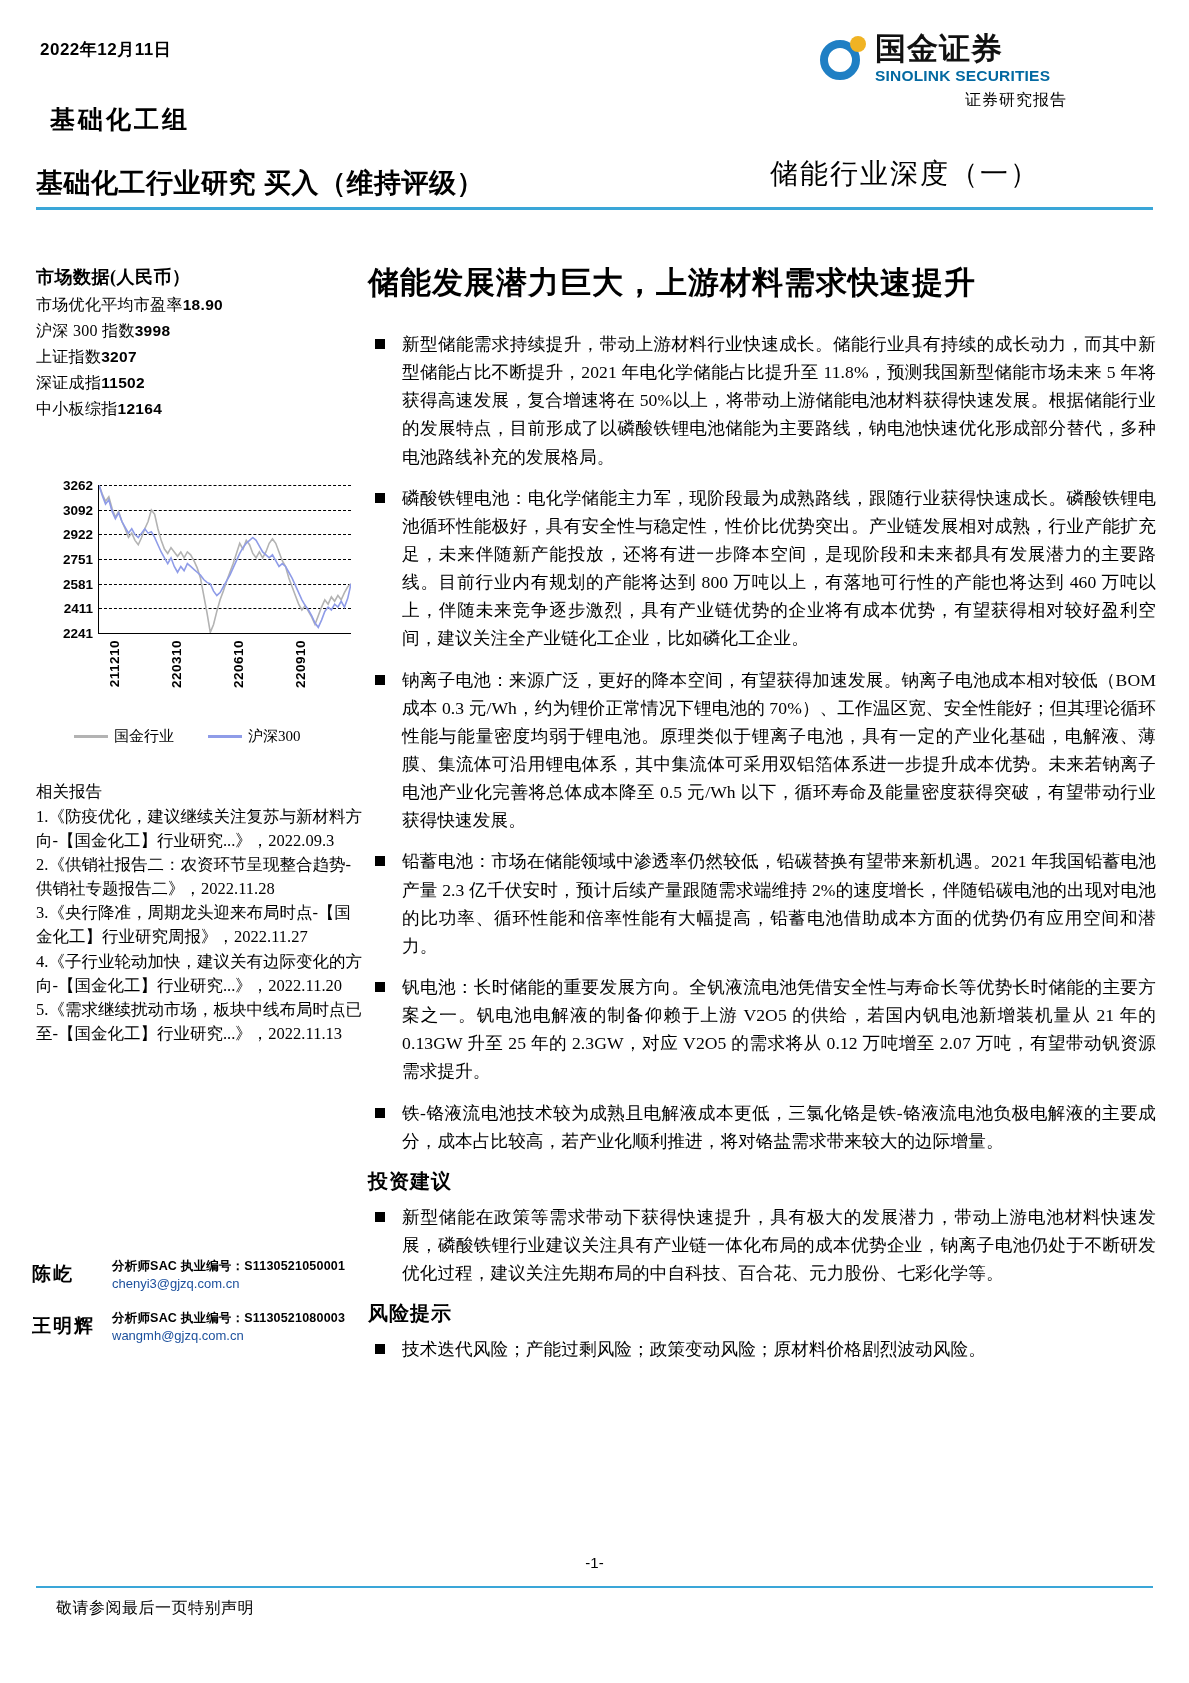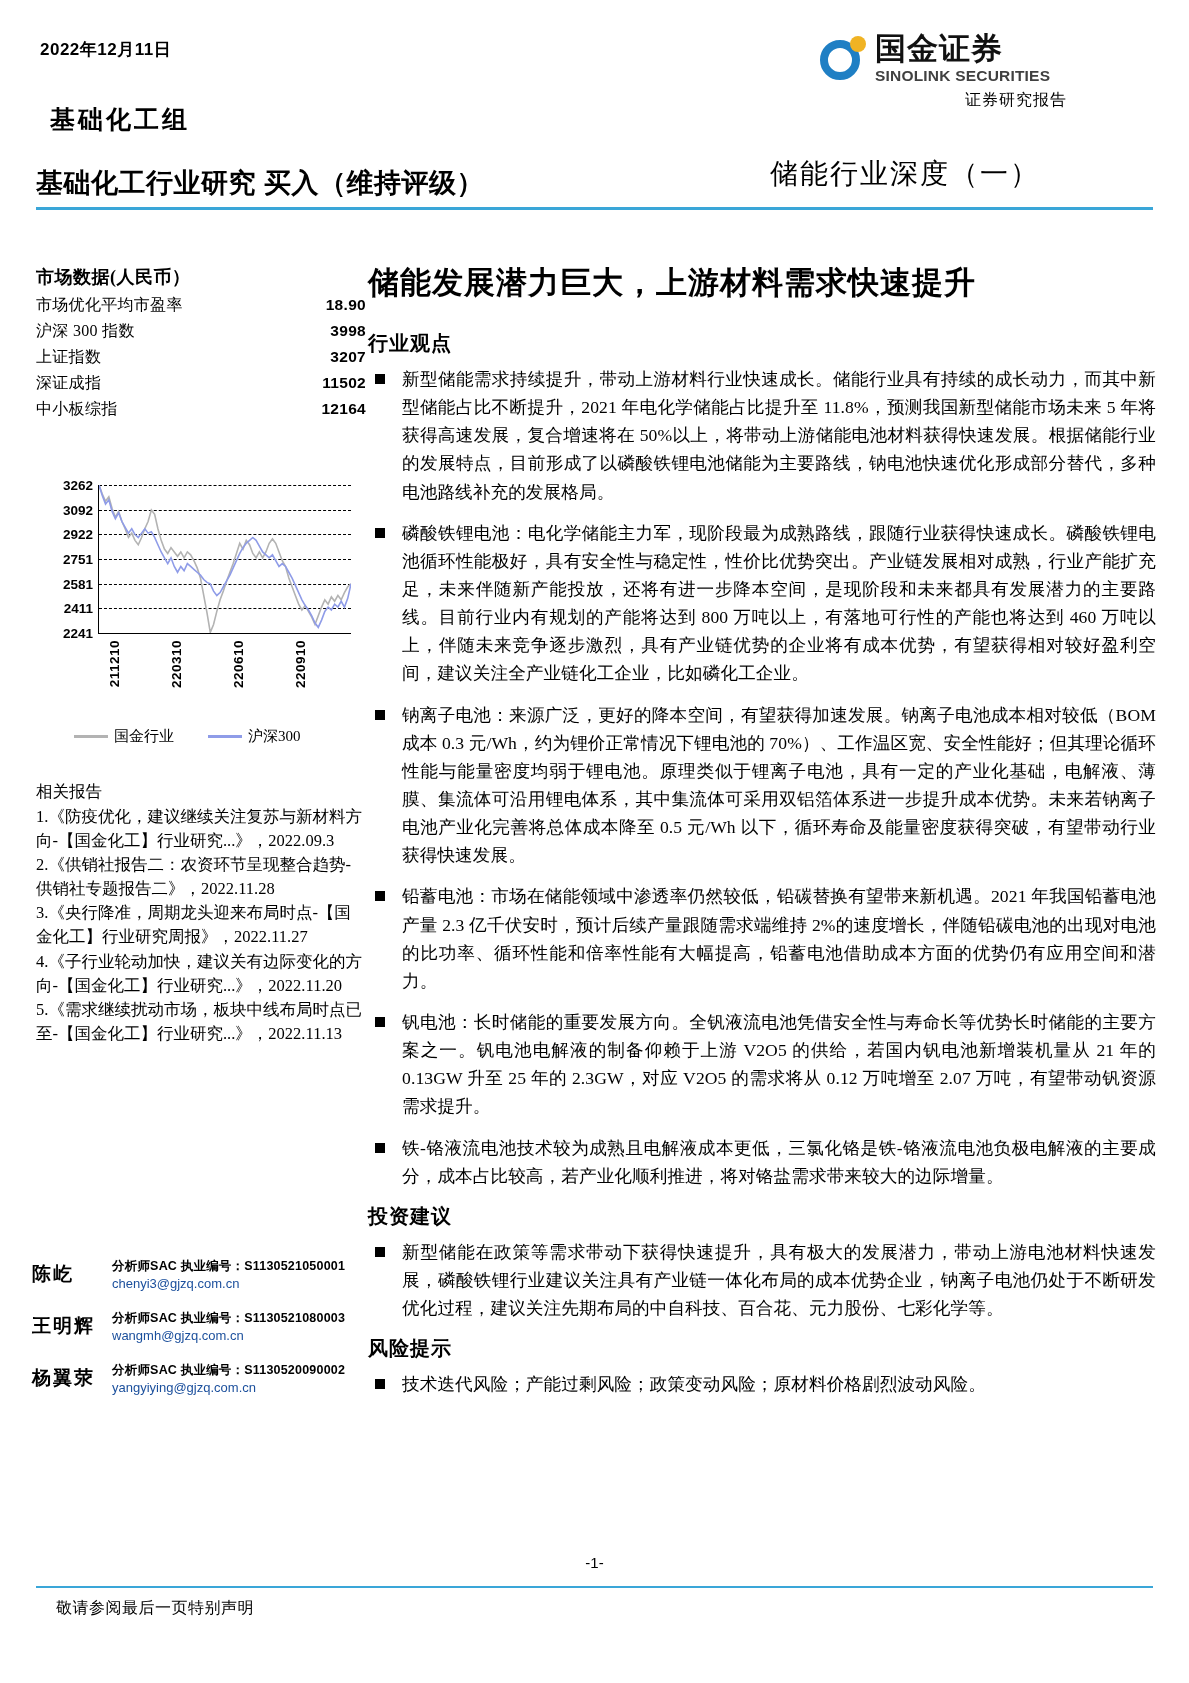--- a/index.html
+++ b/index.html
@@ -99,21 +99,21 @@
     font-size: 31px;
     letter-spacing: 1px;
     line-height: 1.0;
     color: #111;
   }
   .logo-txt-en {
     font-family: "Liberation Sans", sans-serif;
     font-weight: bold;
     font-size: 15.5px;
     letter-spacing: 0.2px;
-    color: #404040;
+    color: #0369a1;
     margin-top: 3px;
   }
   .hdr-reporttype {
     position: absolute;
     left: 965px;
     top: 90px;
     font-family: "Liberation Serif", serif;
     font-size: 16px;
     letter-spacing: 1px;
   }
@@ -136,21 +136,20 @@
   }
   .md-title {
     font-family: "Liberation Serif", serif;
     font-weight: bold;
     font-size: 18px;
     margin-bottom: 3px;
     letter-spacing: 0.5px;
   }
   .md-row {
     display: flex;
-    justify-content: space-between;
     align-items: baseline;
     font-size: 16px;
     line-height: 1.62;
     letter-spacing: 0.3px;
   }
   .md-row .md-label {
     font-family: "Liberation Serif", serif;
   }
   .md-row .md-value {
     font-family: "Liberation Sans", sans-serif;
@@ -443,33 +442,25 @@
           <div class="an-mail">chenyi3@gjzq.com.cn</div>
         </div>
       </div>
       <div class="an-row">
         <div class="an-name">王明辉</div>
         <div class="an-detail">
           <div class="an-sac">分析师SAC 执业编号：S1130521080003</div>
           <div class="an-mail">wangmh@gjzq.com.cn</div>
         </div>
       </div>
-      <div class="an-row">
-        <div class="an-name">杨翼荥</div>
-        <div class="an-detail">
-          <div class="an-sac">分析师SAC 执业编号：S1130520090002</div>
-          <div class="an-mail">yangyiying@gjzq.com.cn</div>
-        </div>
-      </div>
     </div>
 
   <div class="main-col">
     <h1 class="doc-title">储能发展潜力巨大，上游材料需求快速提升</h1>
     <div id="main-sections">
-        <div class="sec-head">行业观点</div>
         <div class="bullet">
           <div class="bullet-mark">
             <i></i>
           </div>
           <div class="bullet-text">新型储能需求持续提升，带动上游材料行业快速成长。储能行业具有持续的成长动力，而其中新型储能占比不断提升，2021 年电化学储能占比提升至 11.8%，预测我国新型储能市场未来 5 年将获得高速发展，复合增速将在 50%以上，将带动上游储能电池材料获得快速发展。根据储能行业的发展特点，目前形成了以磷酸铁锂电池储能为主要路线，钠电池快速优化形成部分替代，多种电池路线补充的发展格局。</div>
         </div>
         <div class="bullet">
           <div class="bullet-mark">
             <i></i>
           </div>

